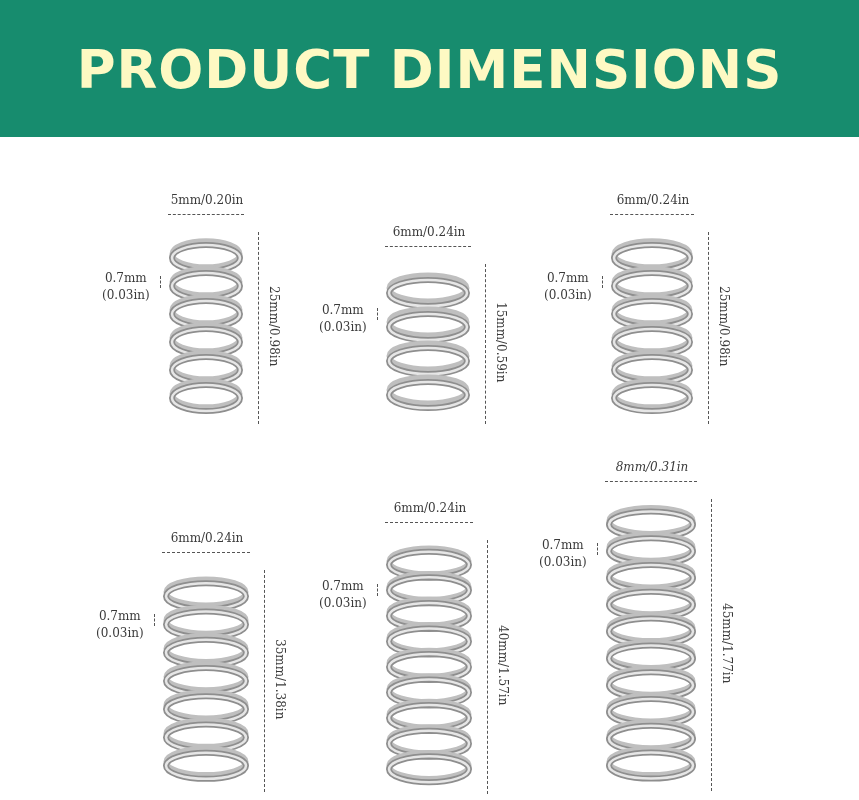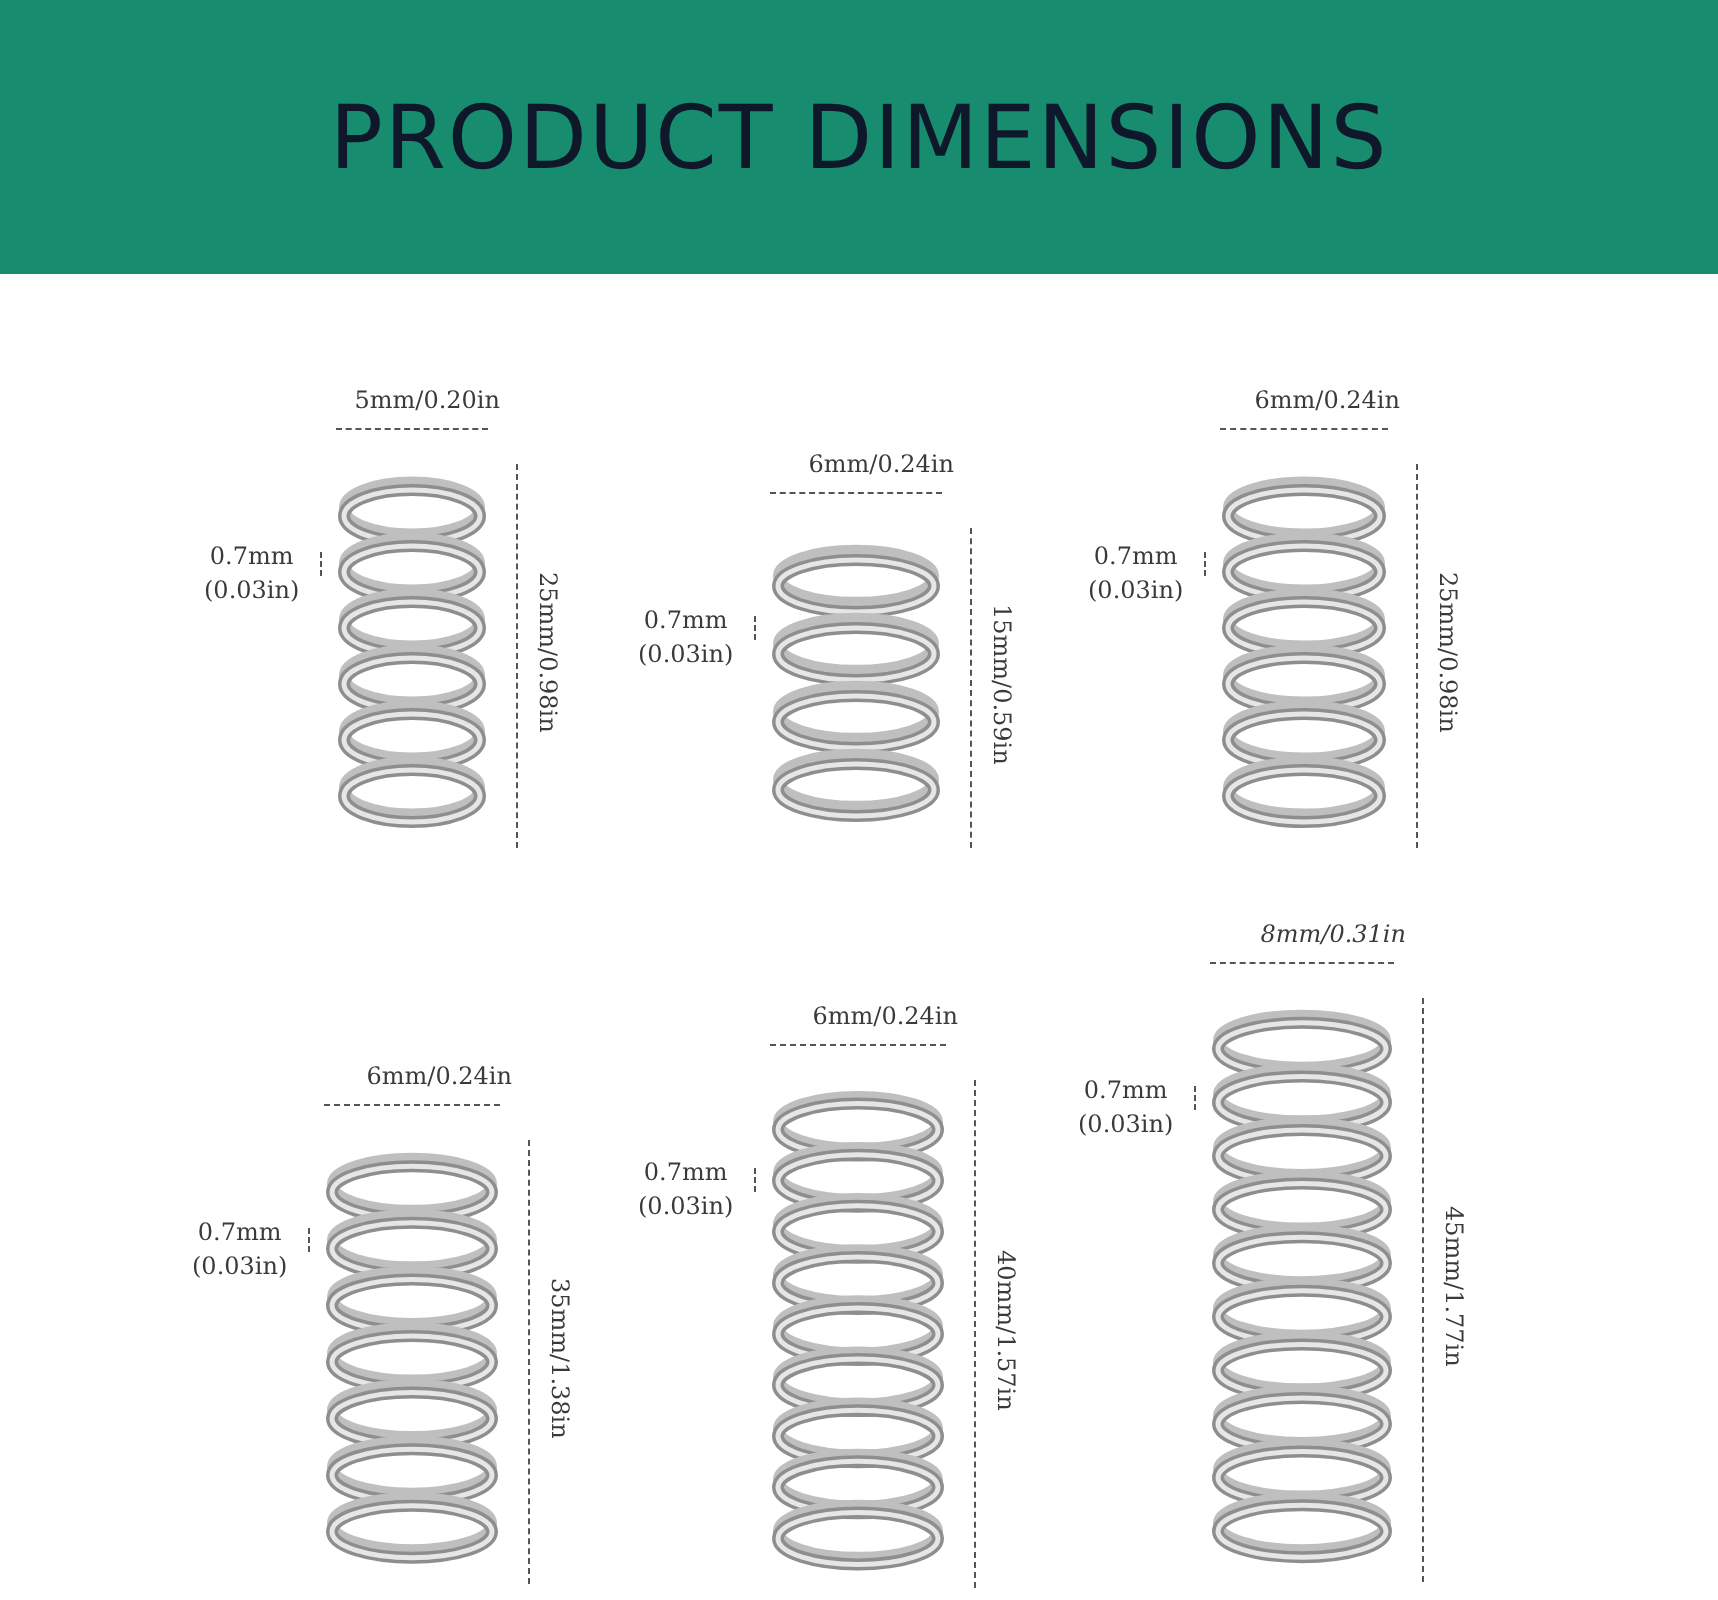--- a/index.html
+++ b/index.html
@@ -1,21 +1,21 @@
 <!DOCTYPE html>
 <html><head>
 <meta charset="utf-8">
 <style>
   html, body { margin: 0; padding: 0; }
   body { width: 859px; height: 800px; background: #ffffff; position: relative; overflow: hidden; font-family: "DejaVu Serif", serif; }
   .banner { position: absolute; left: 0; top: 0; width: 859px; height: 137px; background: #178c6e; display: flex; align-items: center; justify-content: center; }
-  .banner-title { color: #0f172a; font-family: "DejaVu Sans", sans-serif; font-weight: normal; font-size: 44px; letter-spacing: 1px; margin-top: 2px; }
+  .banner-title { color: #fef9c3; font-family: "DejaVu Sans", sans-serif; font-weight: bold; font-size: 53px; letter-spacing: 1px; margin-top: 2px; }
   .spring-block { position: absolute; }
   .label { position: absolute; color: #3a3a3a; font-family: "DejaVu Serif", serif; font-size: 12px; line-height: 17px; white-space: nowrap; }
-  .dia-label { text-align: right; }
+  .dia-label { text-align: center; }
   .wire-label { text-align: center; }
   .len-label { transform-origin: left top; transform: rotate(90deg); }
   .dash-h { position: absolute; height: 0; border-top: 1.5px dashed #555; }
   .dash-v { position: absolute; width: 0; border-left: 1.5px dashed #555; }
   .tick { position: absolute; width: 0; border-left: 1.5px dashed #555; height: 12px; }
   svg.coil { position: absolute; overflow: visible; }
 </style>
 </head>
 <body>
 

